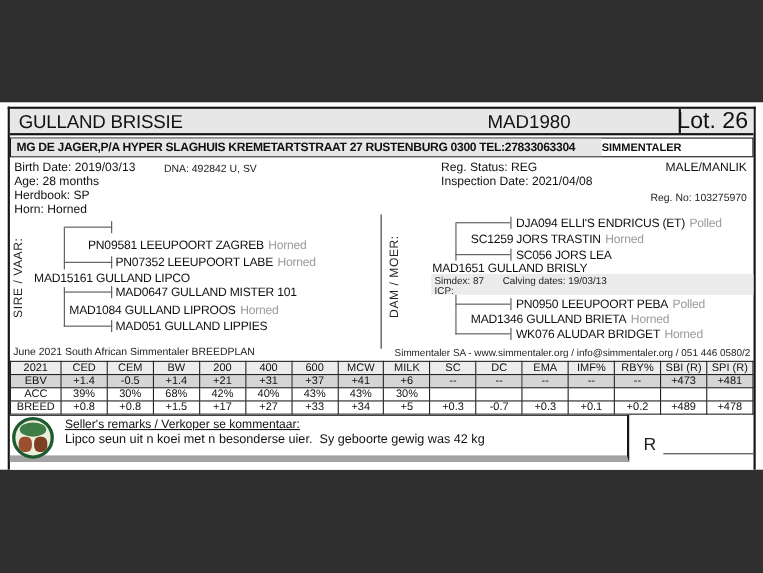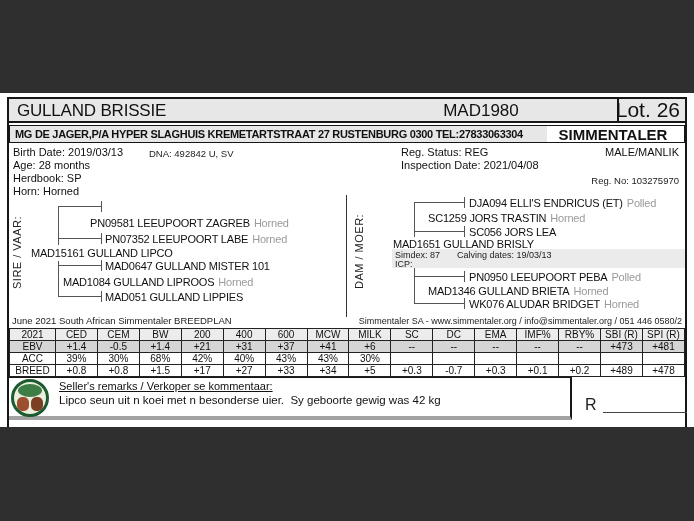--- a/index.html
+++ b/index.html
@@ -16,21 +16,21 @@
           border-bottom:2px solid #161616;box-sizing:border-box;text-decoration:underline;}
   .hdr-name{position:absolute;left:8px;top:2px;font-size:17px;letter-spacing:-0.2px;}
   .hdr-id{position:absolute;left:392px;top:2px;width:160px;text-align:center;font-size:17px;}
   .hdr-div{position:absolute;left:608px;top:0;height:22px;border-left:2px solid #161616;}
   .hdr-lot{position:absolute;right:5px;top:-1px;font-size:21px;}
   
   .ownbar{position:absolute;left:0;top:26px;width:676px;height:18px;border:1px solid #161616;
           box-sizing:border-box;display:flex;align-items:center;}
   .own-left{width:537px;height:100%;background:#e7e7e7;display:flex;align-items:center;
             padding-left:5px;box-sizing:border-box;font-size:11px;font-weight:700;letter-spacing:-0.3px;}
-  .own-right{flex:1;text-align:center;padding-right:5px;font-size:15px;font-weight:700;}
+  .own-right{flex:1;text-align:left;padding-right:5px;font-size:10px;font-weight:700;}
   
   .det{font-size:11px;white-space:nowrap;}
   .det-sm{font-size:9.5px;white-space:nowrap;color:#222;}
   
   .vlabel{position:absolute;writing-mode:vertical-rl;transform:rotate(180deg);
           font-size:11px;letter-spacing:0.5px;color:#222;text-align:center;}
   .prow{position:absolute;font-size:11px;letter-spacing:-0.2px;white-space:nowrap;}
   .horn{color:#9a9a9a;margin-left:4px;}
   .pline{position:absolute;background:#555;}
   .grayband{position:absolute;background:#ebebeb;}
@@ -39,21 +39,21 @@
   .bp{position:absolute;font-size:9.5px;color:#222;white-space:nowrap;}
   
   table.ebv{position:absolute;left:0;top:229px;width:676px;border-collapse:collapse;
             table-layout:fixed;font-size:10px;}
   table.ebv td{border:1px solid #222;text-align:center;height:11px;line-height:11px;
                padding:0;overflow:hidden;}
   tr.hrow td{background:#ececec;}
   tr.ebvrow td{background:#d5d5d5;}
   
   .remarks{position:absolute;left:0;top:278px;width:563px;height:43px;box-sizing:border-box;
-           border-top:1px solid #161616;border-right:2px solid #161616;border-bottom:4px solid #a3a3a3;
+           border-top:1px solid #161616;border-right:2px solid #161616;border-bottom:6px solid #a3a3a3;
            background:#fff;}
   .rem-title{position:absolute;left:50px;top:2px;font-size:11px;text-decoration:underline;}
   .rem-text{position:absolute;left:50px;top:16px;font-size:11.5px;white-space:pre;}
   .logo{position:absolute;left:2px;top:1px;width:32px;height:32px;border-radius:50%;
         border:3px solid #1d5a2d;background:#e9eedd;overflow:hidden;}
   .logo .globe{position:absolute;left:4px;top:2px;width:24px;height:13px;border-radius:50%;
         background:#3f7d46;}
   .logo .cow1{position:absolute;left:3px;top:15px;width:12px;height:14px;border-radius:40%;
         background:#9c4f2e;}
   .logo .cow2{position:absolute;left:17px;top:15px;width:12px;height:14px;border-radius:40%;
@@ -97,21 +97,21 @@
     <div class="pline" style="left:49px;top:108px;width:1px;height:38px;"></div>
     <div class="pline" style="left:49px;top:162px;width:1px;height:36px;"></div>
     <div class="pline" style="left:49px;top:107px;width:44px;height:1px;"></div>
     <div class="pline" style="left:49px;top:139px;width:44px;height:1px;"></div>
     <div class="pline" style="left:49px;top:166px;width:44px;height:1px;"></div>
     <div class="pline" style="left:49px;top:197px;width:44px;height:1px;"></div>
     <div class="pline" style="left:92px;top:102px;width:1px;height:11px;"></div>
     <div class="pline" style="left:92px;top:134px;width:1px;height:11px;"></div>
     <div class="pline" style="left:92px;top:161px;width:1px;height:11px;"></div>
     <div class="pline" style="left:92px;top:192px;width:1px;height:11px;"></div>
-    <div class="prow" style="left:54px;top:118px;padding-left:27px;"><span>PN09581 LEEUPOORT ZAGREB</span><span class="horn">Horned</span></div>
+    <div class="prow" style="left:44px;top:118px;padding-left:27px;"><span>PN09581 LEEUPOORT ZAGREB</span><span class="horn">Horned</span></div>
     <div class="prow" style="left:96px;top:134px;"><span>PN07352 LEEUPOORT LABE</span><span class="horn">Horned</span></div>
     <div class="prow" style="left:22px;top:148px;"><span>MAD15161 GULLAND LIPCO</span></div>
     <div class="prow" style="left:96px;top:161px;"><span>MAD0647 GULLAND MISTER 101</span><span class="horn"></span></div>
     <div class="prow" style="left:54px;top:177px;"><span>MAD1084 GULLAND LIPROOS</span><span class="horn">Horned</span></div>
     <div class="prow" style="left:96px;top:192px;"><span>MAD051 GULLAND LIPPIES</span><span class="horn"></span></div>
 
     <div class="pline" style="left:337px;top:96px;width:1px;height:122px;background:#333;"></div>
 
     <div class="vlabel" style="left:344px;top:100px;height:105px;">DAM / MOER:</div>
     <div class="pline" style="left:405px;top:104px;width:1px;height:34px;"></div>

